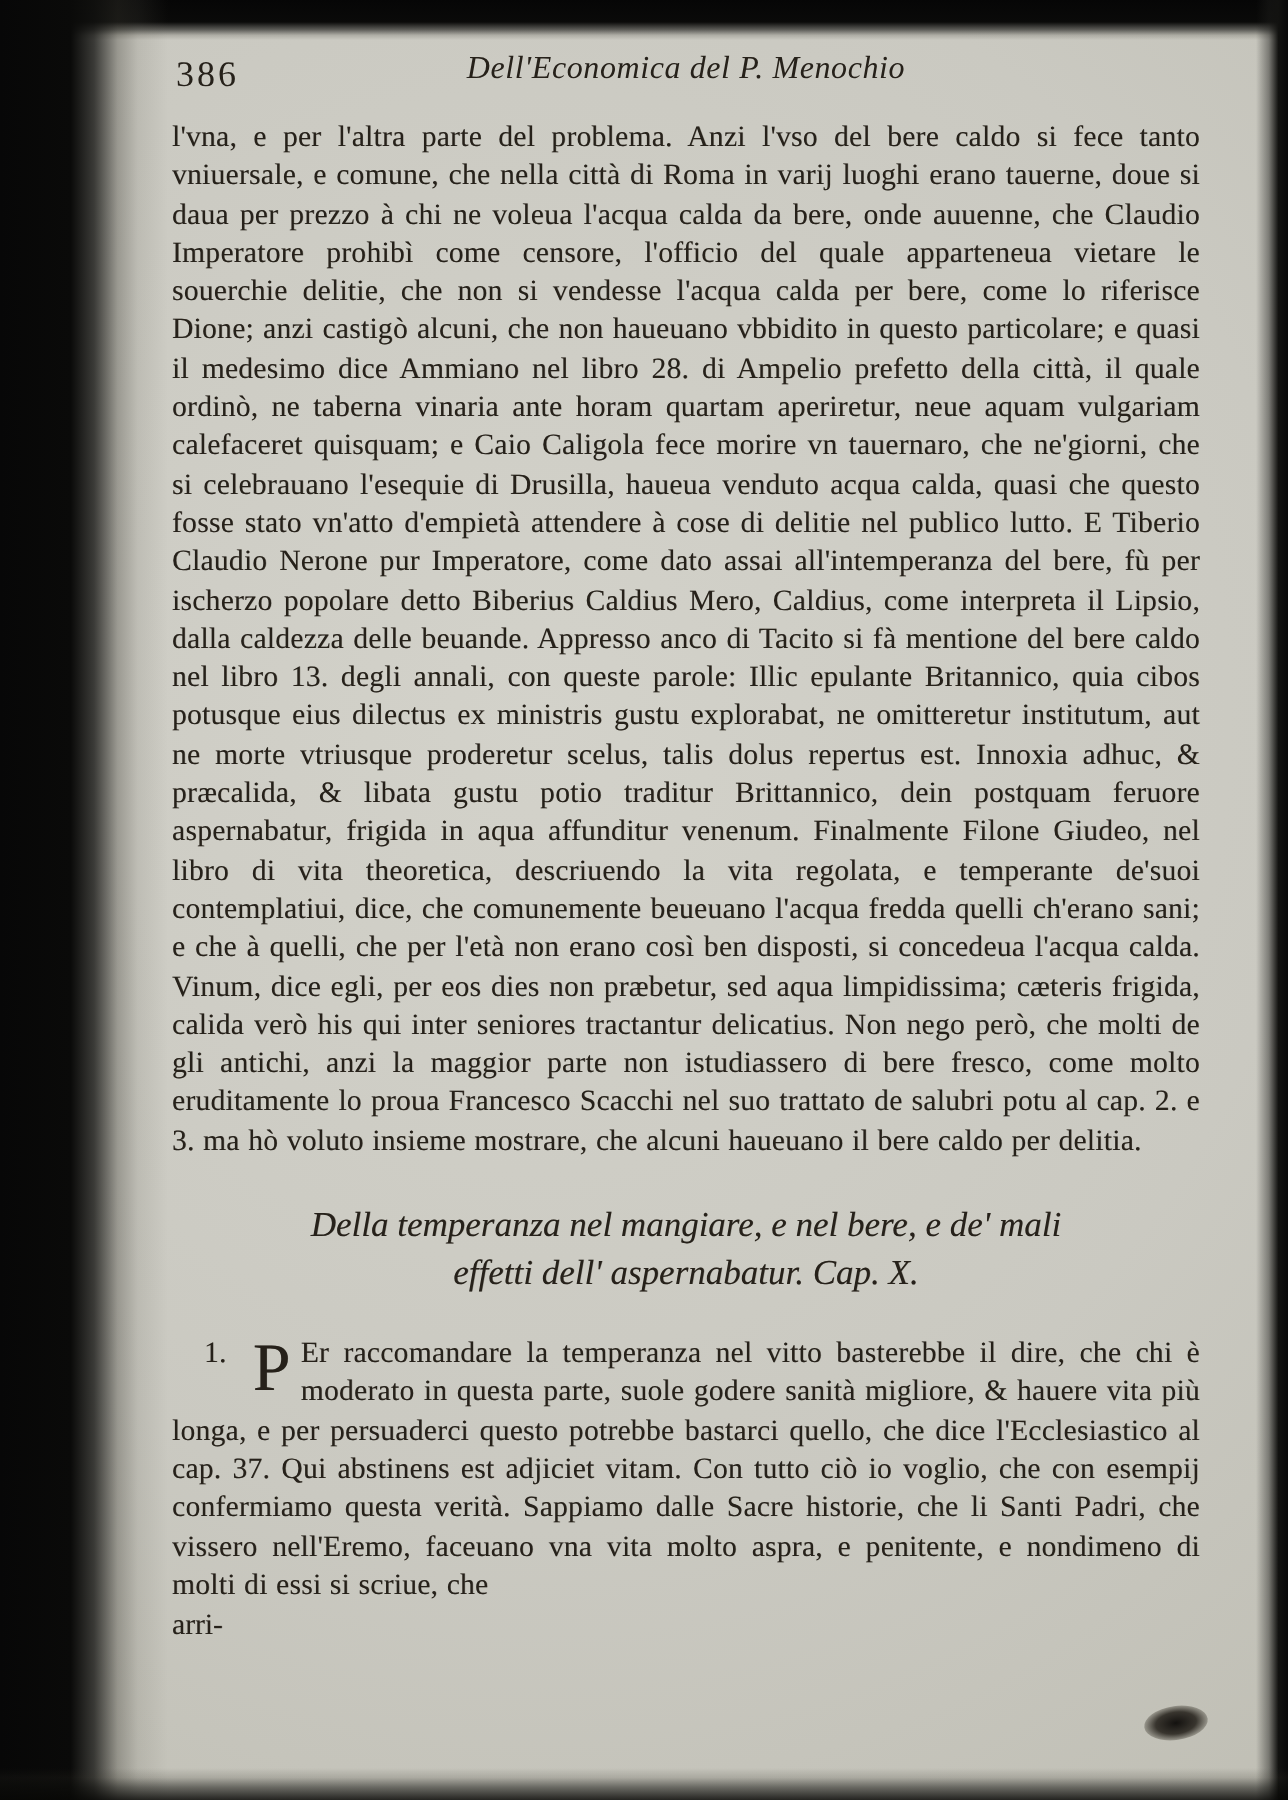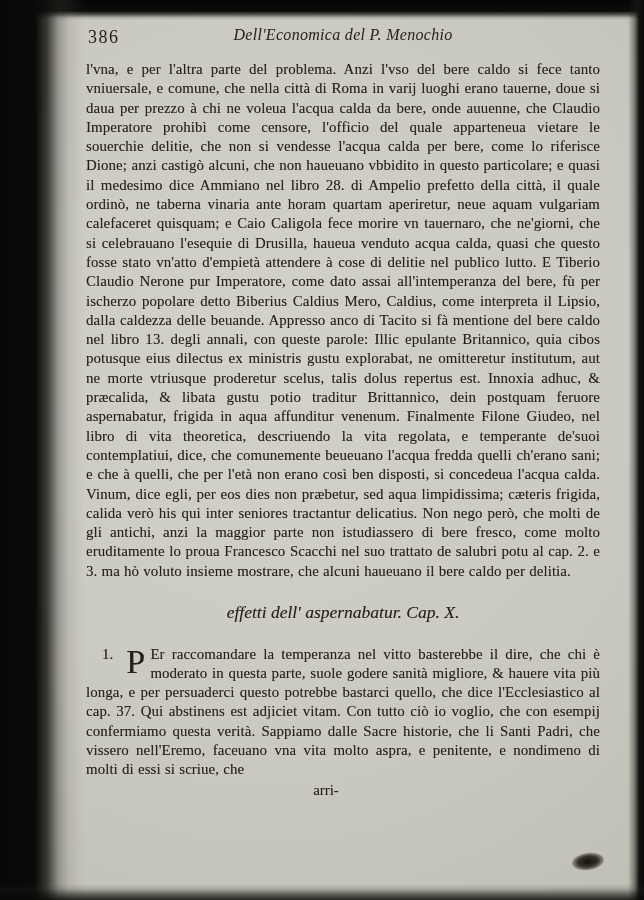--- a/index.html
+++ b/index.html
@@ -71,21 +71,21 @@
     text-shadow: 0.2px 0.2px 0 rgba(35,28,18,0.35);
   }
   .par-num { float: left; margin: 0 13px 0 16px; }
   .dropcap {
     float: left;
     font-size: 34px;
     line-height: 31px;
     margin: 1px 5px 0 0;
   }
   .catchword {
-    text-align: center;
+    text-align: left;
     padding-right: 34px;
     font-size: 14.8px;
     margin-top: 2px;
     text-shadow: 0.2px 0.2px 0 rgba(35,28,18,0.35);
     font-family: Liberation Serif, serif;
   }
 </style>
 </head>
 <body>
 
@@ -94,20 +94,21 @@
   <div class="content">
 
     <header class="running-head">
       <span class="pagenum">386</span>
       <span class="runtitle">Dell'Economica del P. Menochio</span>
     </header>
 
     <p class="body-par"><span>l'vna, e per l'altra parte del problema. Anzi l'vso del bere caldo si fece tanto vniuersale, e comune, che nella città di Roma in varij luoghi erano tauerne, doue si daua per prezzo à chi ne voleua l'acqua calda da bere, onde auuenne, che Claudio Imperatore prohibì come censore, l'officio del quale apparteneua vietare le souerchie delitie, che non si vendesse l'acqua calda per bere, come lo riferisce Dione; anzi castigò alcuni, che non haueuano vbbidito in questo particolare; e quasi il medesimo dice Ammiano nel libro 28. di Ampelio prefetto della città, il quale ordinò, </span><span class="it">ne taberna vinaria ante horam quartam aperiretur, neue aquam vulgariam calefaceret quisquam; </span><span>e Caio Caligola fece morire vn tauernaro, che ne'giorni, che si celebrauano l'esequie di Drusilla, haueua venduto acqua calda, quasi che questo fosse stato vn'atto d'empietà attendere à cose di delitie nel publico lutto. E Tiberio Claudio Nerone pur Imperatore, come dato assai all'intemperanza del bere, fù per ischerzo popolare detto </span><span class="it">Biberius Caldius Mero, Caldius, </span><span>come interpreta il Lipsio, dalla caldezza delle beuande. Appresso anco di Tacito si fà mentione del bere caldo nel libro 13. degli annali, con queste parole: </span><span class="it">Illic epulante Britannico, quia cibos potusque eius dilectus ex ministris gustu explorabat, ne omitteretur institutum, aut ne morte vtriusque proderetur scelus, talis dolus repertus est. Innoxia adhuc, &amp; præcalida, &amp; libata gustu potio traditur Brittannico, dein postquam feruore aspernabatur, frigida in aqua affunditur venenum. </span><span>Finalmente Filone Giudeo, nel libro di vita theoretica, descriuendo la vita regolata, e temperante de'suoi contemplatiui, dice, che comunemente beueuano l'acqua fredda quelli ch'erano sani; e che à quelli, che per l'età non erano così ben disposti, si concedeua l'acqua calda. </span><span class="it">Vinum, </span><span>dice egli, </span><span class="it">per eos dies non præbetur, sed aqua limpidissima; cæteris frigida, calida verò his qui inter seniores tractantur delicatius. </span><span>Non nego però, che molti de gli antichi, anzi la maggior parte non istudiassero di bere fresco, come molto eruditamente lo proua Francesco Scacchi nel suo trattato de </span><span class="it">salubri potu </span><span>al cap. 2. e 3. ma hò voluto insieme mostrare, che alcuni haueuano il bere caldo per delitia.</span></p>
 
     <div class="chapter-head">
+      <div>Della temperanza nel mangiare, e nel bere, e de' mali</div>
       <div>effetti dell' aspernabatur. Cap. X.</div>
     </div>
 
     <p class="body-par">
       <span class="par-num">1.</span>
       <span class="dropcap">P</span>
       <span><span>Er raccomandare la temperanza nel vitto basterebbe il dire, che chi è moderato in questa parte, suole godere sanità migliore, &amp; hauere vita più longa, e per persuaderci questo potrebbe bastarci quello, che dice l'Ecclesiastico al cap. 37. </span><span class="it">Qui abstinens est adjiciet vitam. </span><span>Con tutto ciò io voglio, che con esempij confermiamo questa verità. Sappiamo dalle Sacre historie, che li Santi Padri, che vissero nell'Eremo, faceuano vna vita molto aspra, e penitente, e nondimeno di molti di essi si scriue, che</span></span>
     </p>
 
     <div class="catchword">arri-</div>

